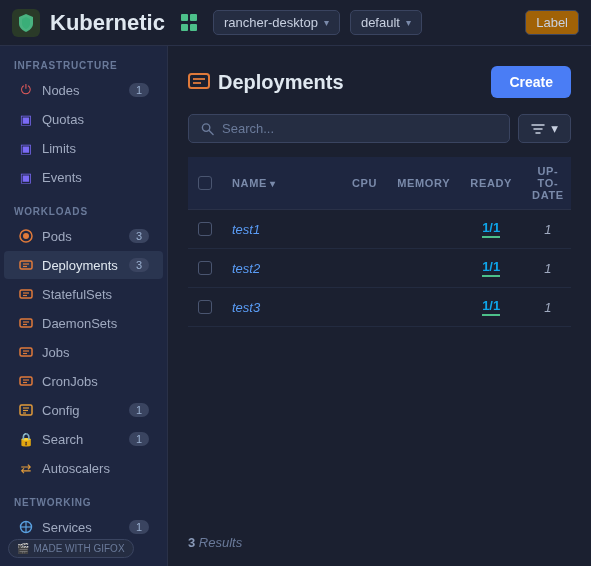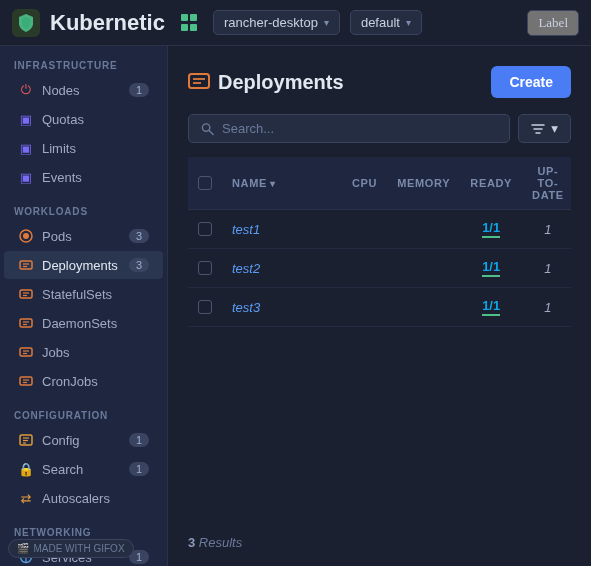--- a/index.html
+++ b/index.html
@@ -60,28 +60,27 @@
       font-size: 13px;
       cursor: pointer;
       gap: 6px;
     }
     .dropdown-select .chevron {
       font-size: 10px;
       color: #7a8aaa;
     }
     .label-btn {
       margin-left: auto;
-      background: #737373;
+      background: #a16207;
       border: 1px solid #3a4460;
       border-radius: 5px;
       padding: 4px 10px;
       color: #c8d0e0;
       font-size: 13px;
       cursor: pointer;
-      font-family: Liberation Serif, serif;
     }
 
     
     .layout {
       display: flex;
       height: calc(566px - 46px);
     }
 
     
     .sidebar {
@@ -452,21 +451,20 @@
       <span class="icon dep-icon">
         <svg width="14" height="14" viewBox="0 0 14 14">
             <rect x="1" y="3" width="12" height="8" rx="1.5" fill="none" stroke="#e07a3a" stroke-width="1.5"></rect>
             <line x1="4" y1="6" x2="10" y2="6" stroke="#e07a3a" stroke-width="1.2"></line>
             <line x1="4" y1="8.5" x2="8" y2="8.5" stroke="#e07a3a" stroke-width="1.2"></line>
           </svg>
       </span>
       <span>CronJobs</span>
     </div>
 
-    <div class="sidebar-section-label">Configuration</div>
     <div class="sidebar-item">
       <span class="icon config-icon">
         <svg width="14" height="14" viewBox="0 0 14 14">
             <rect x="1" y="2" width="12" height="10" rx="1.5" fill="none" stroke="#e09a3a" stroke-width="1.5"></rect>
             <line x1="4" y1="5" x2="10" y2="5" stroke="#e09a3a" stroke-width="1.2"></line>
             <line x1="4" y1="7.5" x2="9" y2="7.5" stroke="#e09a3a" stroke-width="1.2"></line>
             <line x1="4" y1="10" x2="7" y2="10" stroke="#e09a3a" stroke-width="1.2"></line>
           </svg>
       </span>
       <span>Config</span>

